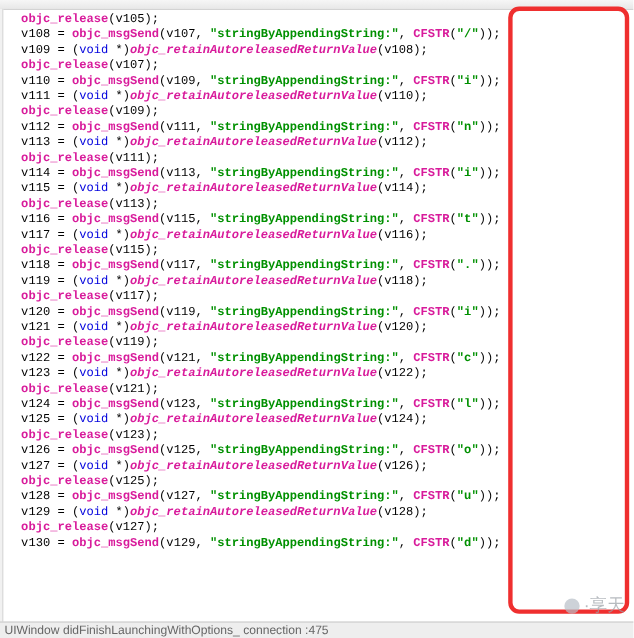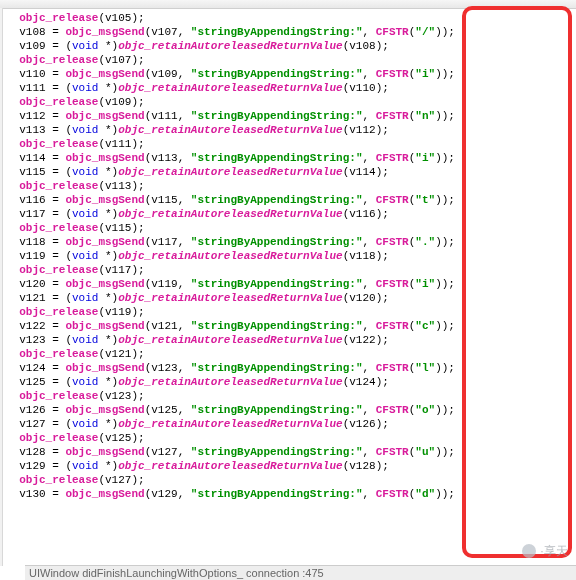--- a/index.html
+++ b/index.html
@@ -30,21 +30,20 @@
     position:absolute;
     left:0; right:0; bottom:0;
     height:14px;
     background:#eee;
     border-top:1px solid #ccc;
     font-family: Arial, sans-serif;
     font-size:11px;
     color:#666;
     padding-left:4px;
     overflow:hidden;
-    margin-left:25px;
   }
   .left-gutter {
     position:absolute;
     left:0; top:8px; bottom:14px;
     width:2px;
     background:#f1f1f1;
     border-right:1px solid #d8d8d8;
   }
   
   .kw-void { color:#0000dd; }          
@@ -63,21 +62,21 @@
     box-sizing:border-box;
     pointer-events:none;
   }
 
   .watermark {
     position:absolute;
     right:8px;
     bottom:22px;
     color:#9aa0a6;
     font-family: Arial, sans-serif;
-    font-size:12px;
+    font-size:16px;
     opacity:.7;
     pointer-events:none;
   }
   .watermark .dot{
     display:inline-block;
     width:14px;height:14px;border-radius:50%;
     background:#b8c0c8;margin-right:4px;vertical-align:-3px;
   }
 </style>
 </head>

